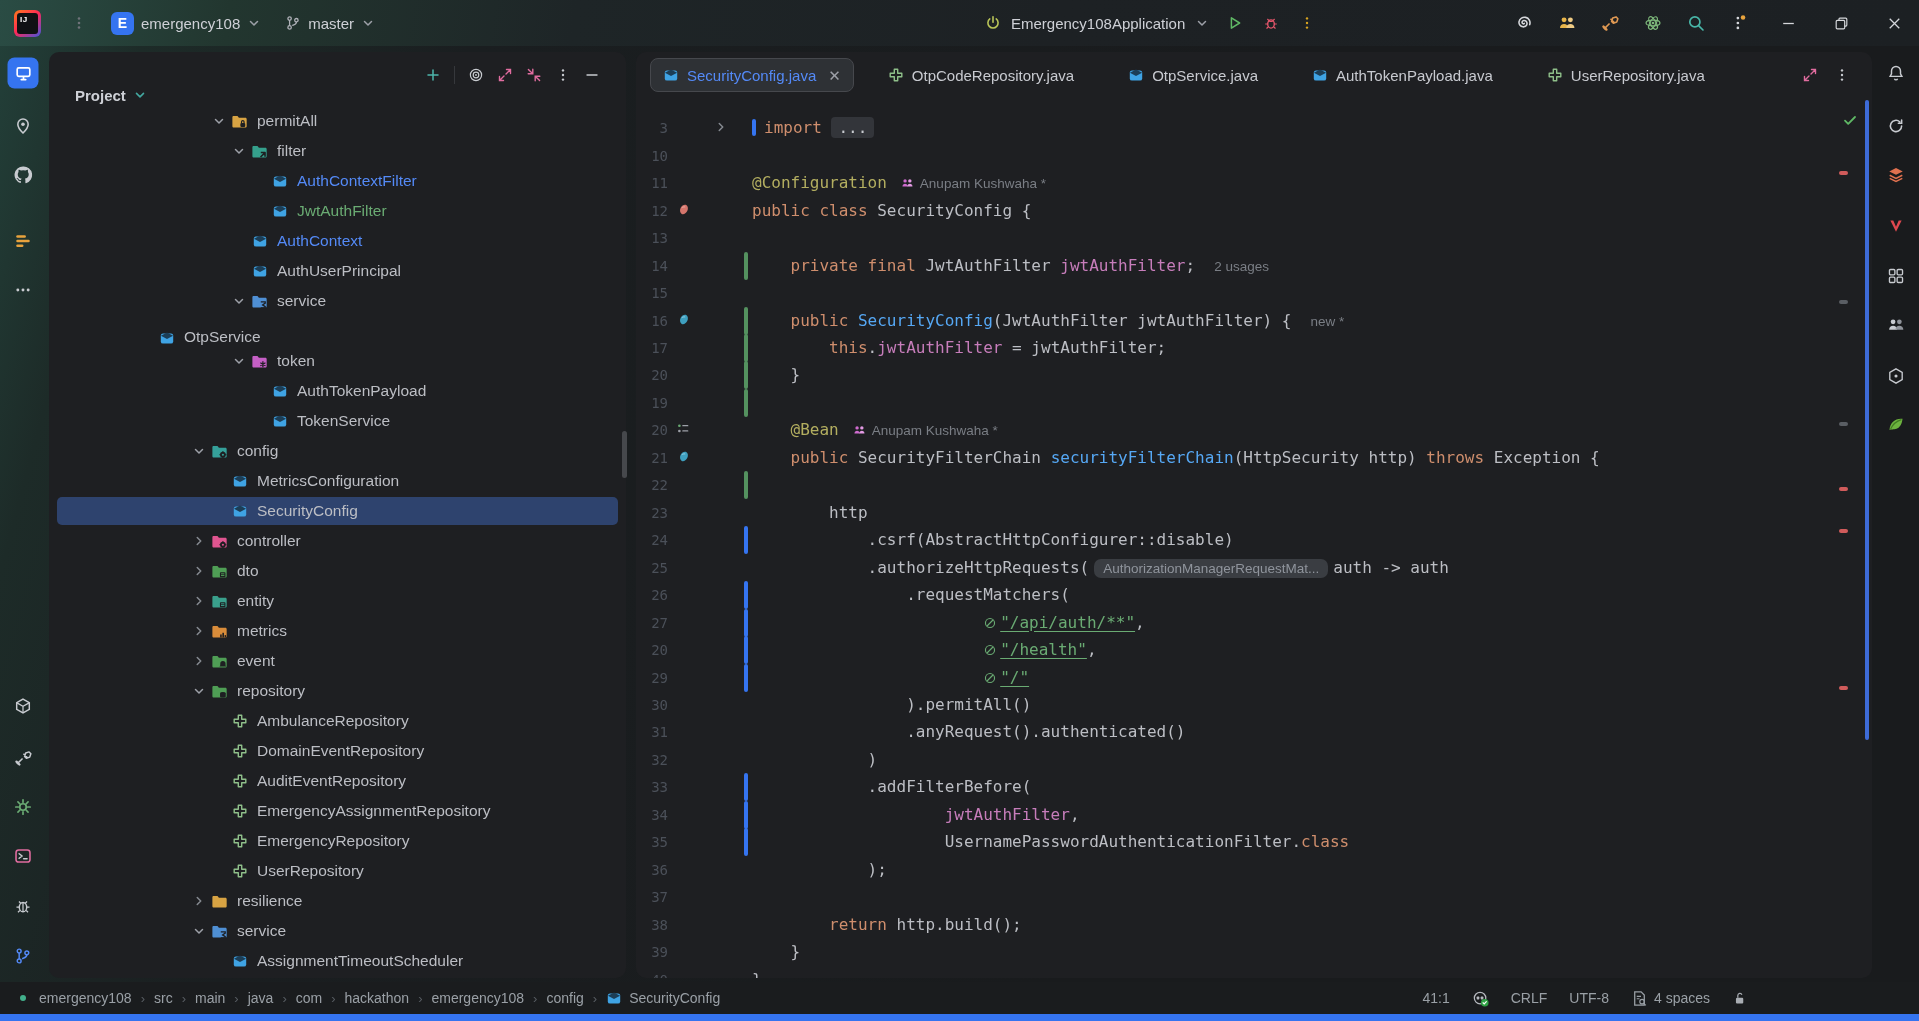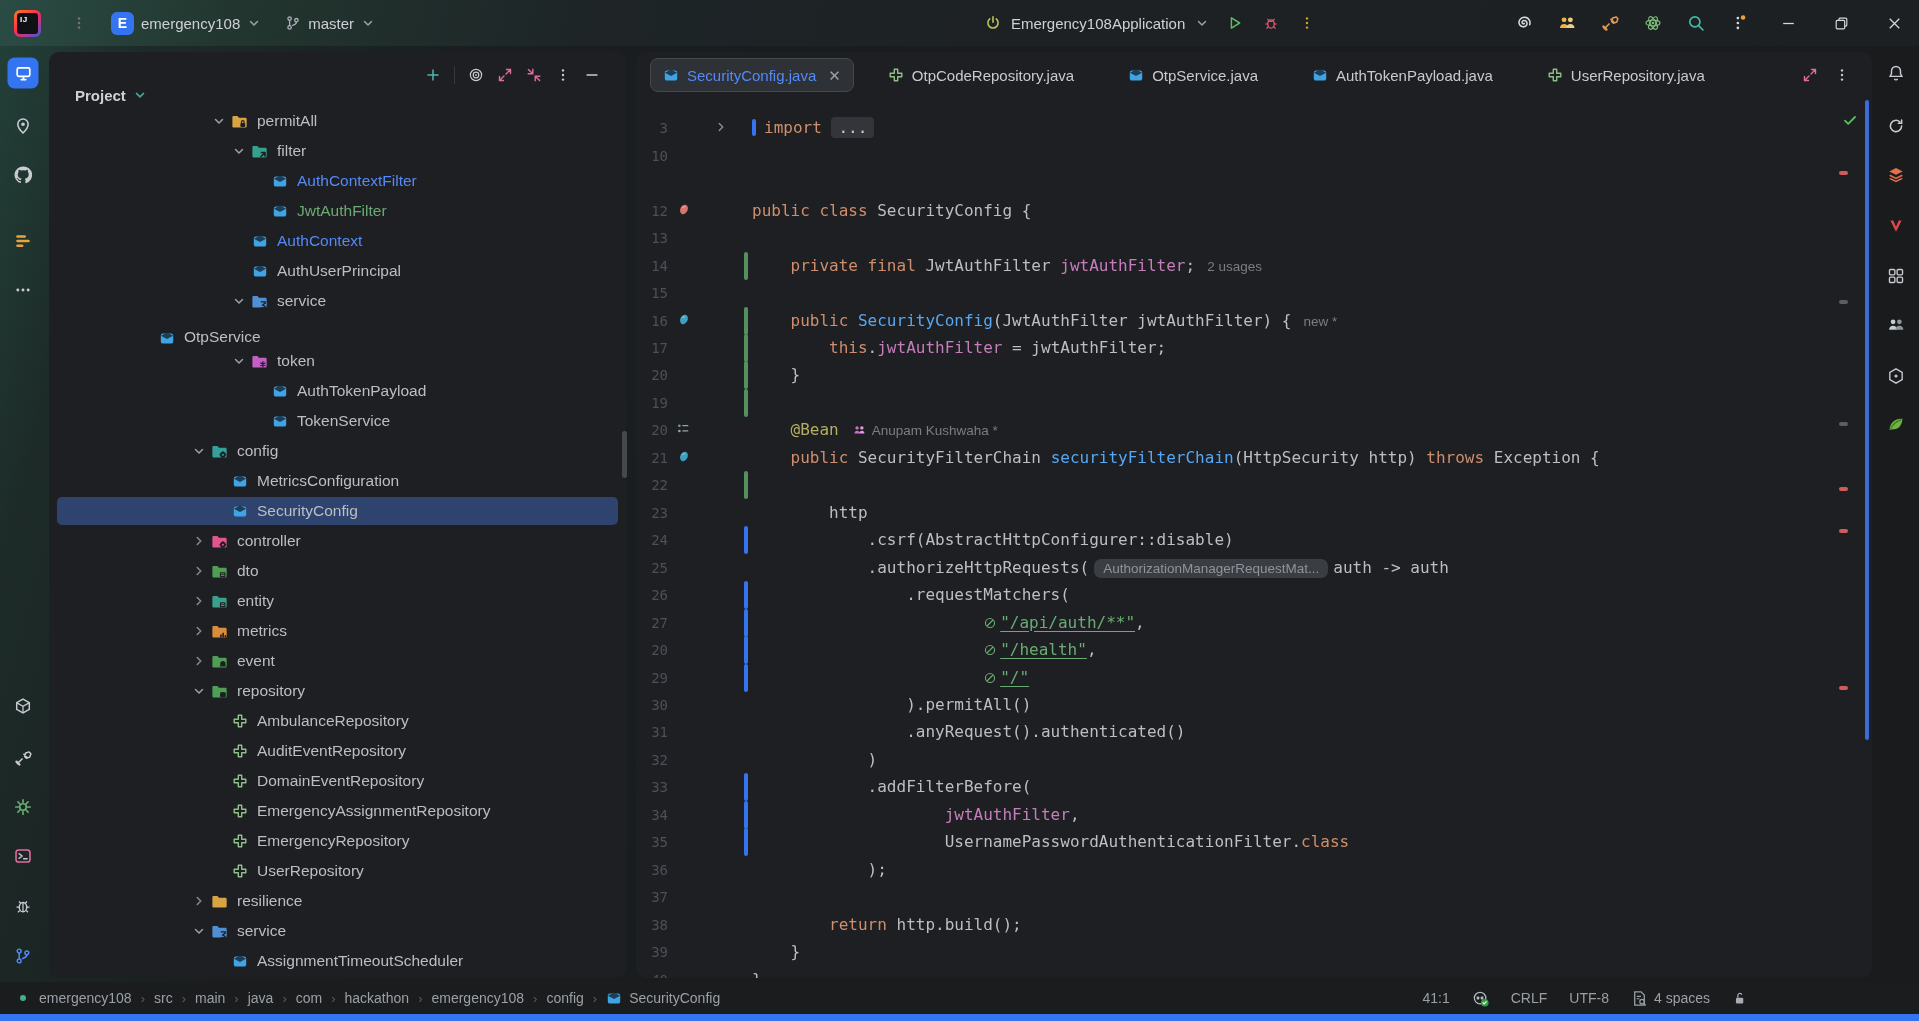--- a/index.html
+++ b/index.html
@@ -67,21 +67,21 @@
   .gut{position:absolute;left:40px;top:5px;}
   .fchev{position:absolute;left:78px;top:6px;}
   .bar{position:absolute;left:108px;width:4px;top:0;bottom:0;border-radius:2px;}
   .bar.green{background:#54915f;}
   .bar.blue{background:#3574f0;}
   .ctext{position:absolute;left:116px;}
   .tk-k{color:#cf8e6d;} .tk-t{color:#bcbec4;} .tk-m{color:#56a8f5;} .tk-f{color:#c77dbb;}
   .tk-ann{color:#b3ae60;}
   .tk-s{color:#6aab73;text-decoration:underline;text-underline-offset:3px;}
   .tk-fold{background:#33353a;border-radius:4px;padding:1px 7px;color:#c8cbd0;}
-  .tk-hint{font-family:"Liberation Sans",sans-serif;font-size:13.5px;color:#7a7e85;margin-left:12px;}
+  .tk-hint{font-family:"Liberation Sans",sans-serif;font-size:13.5px;color:#7a7e85;margin-left:19px;}
   .tk-author{font-family:"Liberation Sans",sans-serif;font-size:13.5px;color:#7a7e85;margin-left:14px;}
   .tk-author .icon{margin-right:6px;vertical-align:-2px;}
   .tk-inlay{font-family:"Liberation Sans",sans-serif;font-size:13.5px;color:#8f949c;background:#3a3d42;
             border-radius:7px;padding:2px 9px;margin:0 5px;}
   .tk-bluebar{display:inline-block;width:4px;height:17px;background:#3574f0;border-radius:2px;margin-right:8px;vertical-align:-3px;}
   .tk-url .icon{margin-right:3px;vertical-align:-2px;}
   .stripe-mark{position:absolute;width:9px;height:4px;border-radius:2px;left:1203px;}
   .ed-check{position:absolute;left:1206px;top:60px;}
   .ed-scroll{position:absolute;left:1229px;top:48px;width:4px;height:640px;background:#3d6bd8;border-radius:2px;}
   
@@ -674,30 +674,30 @@
           </span>
           <span>AmbulanceRepository</span>
         </div>
         <div class="trow" style="padding-left: 159px;">
           <span class="tchev icon"></span>
           <span class="ticon icon">
             <svg width="16" height="16" viewBox="0 0 16 16" xmlns="http://www.w3.org/2000/svg">
               <path d="M6.3 2.2h3.4v4.1h4.1v3.4H9.7v4.1H6.3V9.7H2.2V6.3h4.1z" fill="none" stroke="#8fc08a" stroke-width="1.4" stroke-linejoin="round"></path>
             </svg>
           </span>
+          <span>DomainEventRepository</span>
+        </div>
+        <div class="trow" style="padding-left: 159px;">
+          <span class="tchev icon"></span>
+          <span class="ticon icon">
+            <svg width="16" height="16" viewBox="0 0 16 16" xmlns="http://www.w3.org/2000/svg">
+              <path d="M6.3 2.2h3.4v4.1h4.1v3.4H9.7v4.1H6.3V9.7H2.2V6.3h4.1z" fill="none" stroke="#8fc08a" stroke-width="1.4" stroke-linejoin="round"></path>
+            </svg>
+          </span>
           <span>AuditEventRepository</span>
-        </div>
-        <div class="trow" style="padding-left: 159px;">
-          <span class="tchev icon"></span>
-          <span class="ticon icon">
-            <svg width="16" height="16" viewBox="0 0 16 16" xmlns="http://www.w3.org/2000/svg">
-              <path d="M6.3 2.2h3.4v4.1h4.1v3.4H9.7v4.1H6.3V9.7H2.2V6.3h4.1z" fill="none" stroke="#8fc08a" stroke-width="1.4" stroke-linejoin="round"></path>
-            </svg>
-          </span>
-          <span>DomainEventRepository</span>
         </div>
         <div class="trow" style="padding-left: 159px;">
           <span class="tchev icon"></span>
           <span class="ticon icon">
             <svg width="16" height="16" viewBox="0 0 16 16" xmlns="http://www.w3.org/2000/svg">
               <path d="M6.3 2.2h3.4v4.1h4.1v3.4H9.7v4.1H6.3V9.7H2.2V6.3h4.1z" fill="none" stroke="#8fc08a" stroke-width="1.4" stroke-linejoin="round"></path>
             </svg>
           </span>
           <span>EmergencyAssignmentRepository</span>
         </div>
@@ -824,20 +824,26 @@
             <circle cx="8" cy="8" r="1.2" fill="#c8cbd0"></circle>
             <circle cx="8" cy="12.6" r="1.2" fill="#c8cbd0"></circle>
           </svg>
         </span>
     </div>
     <div class="code-area" id="code">
         <div class="code-row" style="top: 16.3px;"><span class="ln">3</span><span class="fchev icon"><svg width="14" height="14" viewBox="0 0 16 16" xmlns="http://www.w3.org/2000/svg">
               <path d="M6 4l4 4-4 4" stroke="#868a91" stroke-width="1.7" fill="none" stroke-linecap="round" stroke-linejoin="round"></path>
             </svg></span><span class="ctext"><span class="tk-bluebar"></span><span class="tk-k">import </span><span class="tk-fold">...</span></span></div>
         <div class="code-row" style="top: 43.76px;"><span class="ln">10</span><span class="ctext"></span></div>
+        <div class="code-row" style="top: 71.22px;"><span class="ln">11</span><span class="ctext"><span class="tk-ann">@Configuration</span><span class="tk-author"><span class="icon"><svg width="13" height="13" viewBox="0 0 16 16" xmlns="http://www.w3.org/2000/svg">
+                  <circle cx="5" cy="4.8" r="2.1" fill="#cf6bcf"></circle>
+                  <path d="M1.8 11.6c0-2.1 1.5-3.3 3.2-3.3s3.2 1.2 3.2 3.3z" fill="#cf6bcf"></path>
+                  <circle cx="10.9" cy="4.8" r="2.1" fill="#e49ae4"></circle>
+                  <path d="M7.7 11.6c0-2.1 1.5-3.3 3.2-3.3s3.2 1.2 3.2 3.3z" fill="#e49ae4"></path>
+                </svg></span>Anupam Kushwaha *</span></span></div>
         <div class="code-row" style="top: 98.68px;"><span class="ln">12</span><span class="gut icon"><svg width="15" height="15" viewBox="0 0 16 16" xmlns="http://www.w3.org/2000/svg">
               <path d="M10.9 3.2c1.9 1.1 2.4 3.9 1.1 6.5s-4 4-5.9 3-2.4-3.9-1.1-6.5 4-4 5.9-3z" fill="#d5756c"></path>
               <path d="M6.2 6.2c1-.9 2.4-1.2 3.6-.8" stroke="#f0b3ab" stroke-width="1" fill="none"></path>
             </svg></span><span class="ctext"><span class="tk-k">public class </span><span class="tk-t">SecurityConfig {</span></span></div>
         <div class="code-row" style="top: 126.14px;"><span class="ln">13</span><span class="ctext"></span></div>
         <div class="code-row" style="top: 153.6px;"><span class="ln">14</span><span class="bar green"></span><span class="ctext"><span class="tk-t">    </span><span class="tk-k">private final </span><span class="tk-t">JwtAuthFilter </span><span class="tk-f">jwtAuthFilter</span><span class="tk-t">;</span><span class="tk-hint">2 usages</span></span></div>
         <div class="code-row" style="top: 181.06px;"><span class="ln">15</span><span class="ctext"></span></div>
         <div class="code-row" style="top: 208.52px;"><span class="ln">16</span><span class="gut icon"><svg width="15" height="15" viewBox="0 0 16 16" xmlns="http://www.w3.org/2000/svg">
               <path d="M10.9 3.2c1.9 1.1 2.4 3.9 1.1 6.5s-4 4-5.9 3-2.4-3.9-1.1-6.5 4-4 5.9-3z" fill="#3e9fbf"></path>
               <path d="M6.2 6.2c1-.9 2.4-1.2 3.6-.8" stroke="#9ed4e8" stroke-width="1" fill="none"></path>

